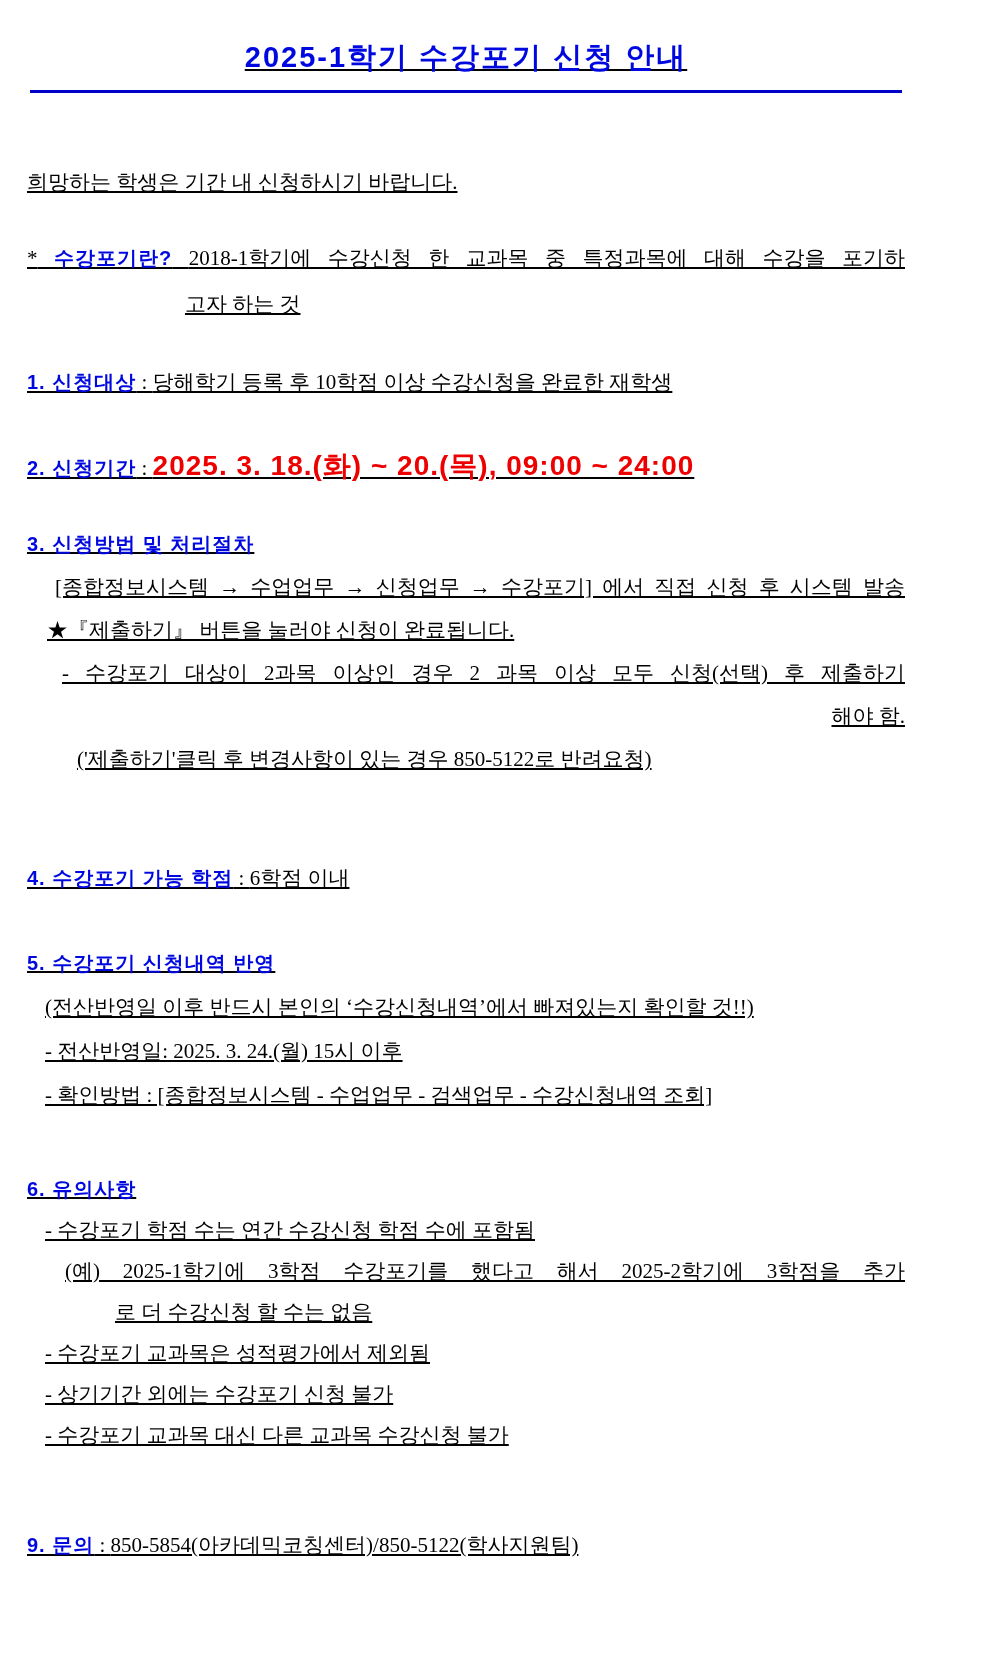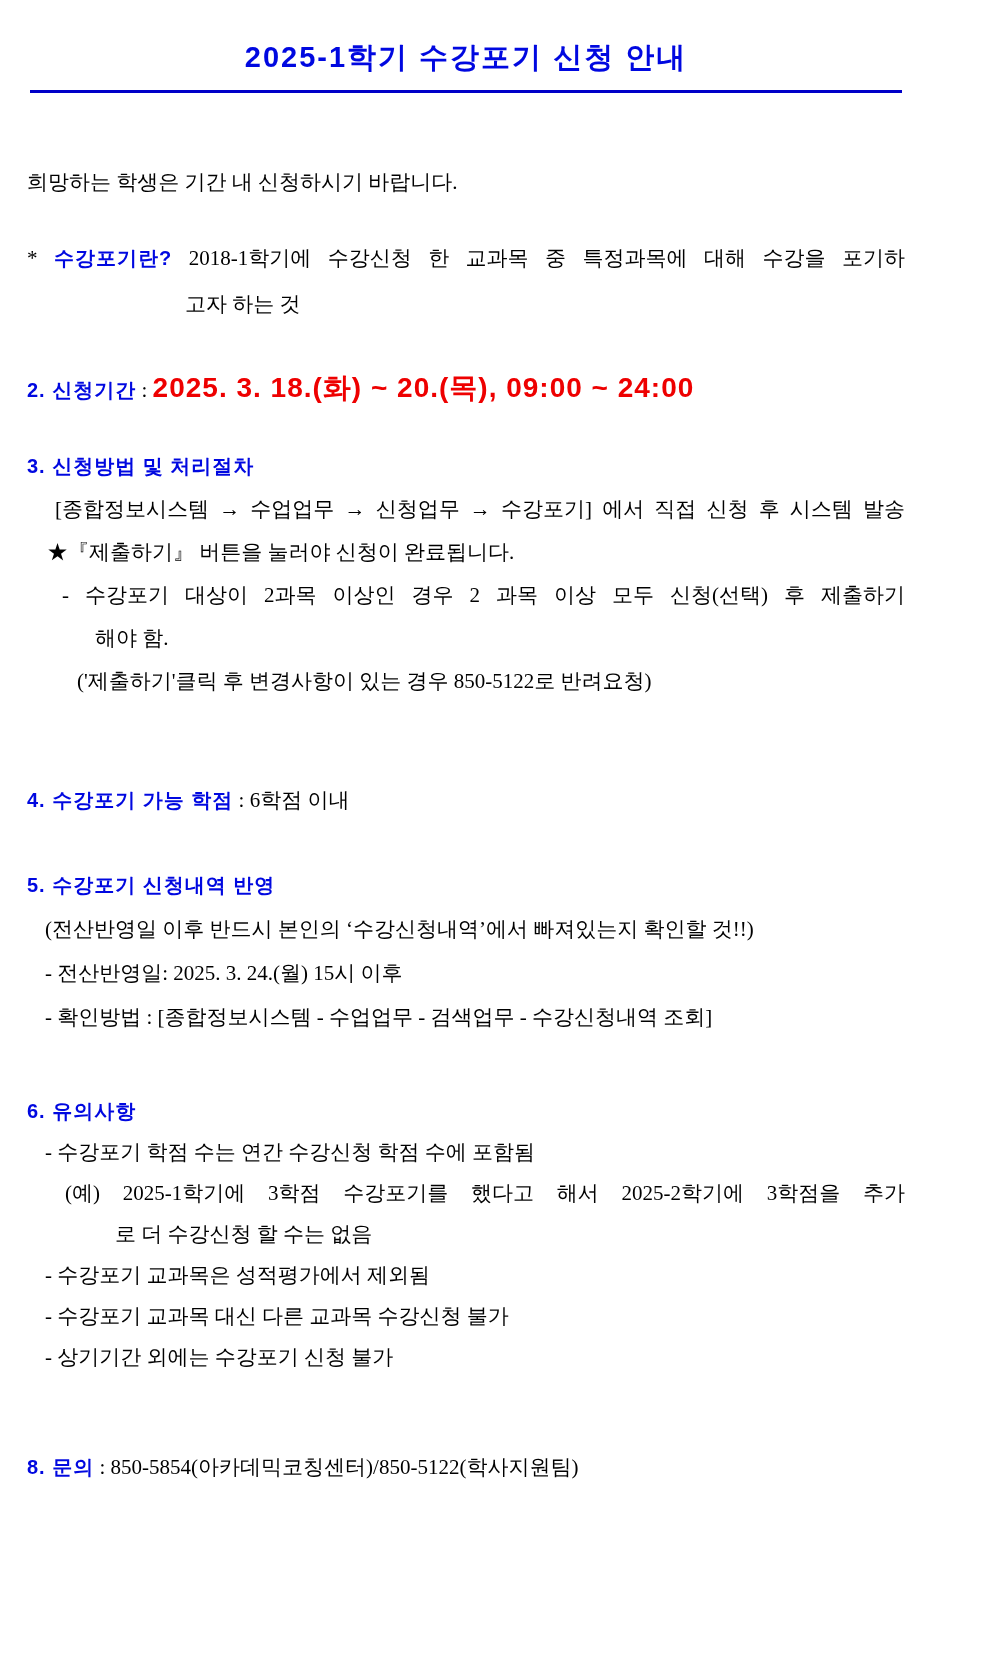--- a/index.html
+++ b/index.html
@@ -5,21 +5,21 @@
   :root{
     --heading_blue:#0008E0;
     --highlight_red:#EE0000;
     --divider_blue:#0000C8;
     --body_black:#000000;
   }
   html,body{margin:0;padding:0;background:#ffffff;}
   .page{
     width:932px;height:1654px;box-sizing:border-box;background:#fff;
     font-family:"Liberation Serif","DejaVu Serif",serif;
-    color:var(--body_black);overflow:hidden;
+    color:var(--body_black);overflow:hidden;text-decoration:underline;
   }
   .title{
     padding-top:38px;text-align:center;
     font-family:"Liberation Sans","DejaVu Sans",sans-serif;
     font-weight:bold;font-size:29px;letter-spacing:2px;
     color:var(--heading_blue);
   }
   .divider{border:none;border-top:3px solid var(--divider_blue);margin:12px 30px 0 30px;}
   .content{padding:0 27px;font-size:21px;}
   .line{line-height:46px;white-space:normal;}
@@ -37,21 +37,21 @@
   .intro{margin-top:66px;}
   .definition{margin-top:30px;}
   .def-cont{padding-left:158px;}
   .sec1{margin-top:32px;}
   .sec2{margin-top:38px;}
   .sec3{margin-top:32px;}
   .sec3 .line{line-height:43px;}
   .ind1{padding-left:28px;}   
   .ind-star{padding-left:20px;}
   .ind-dash{padding-left:35px;}
-  .ind-cont{padding-left:68px;}
+  .ind-cont{padding-left:68px;text-align:right;}
   .ind-paren{padding-left:50px;}
   .sec4{margin-top:74px;}
   .sec5{margin-top:40px;}
   .sec5 .line{line-height:44px;}
   .ind5{padding-left:18px;}
   .sec6{margin-top:52px;}
   .sec6 .line{line-height:41px;}
   .ind6-dash{padding-left:18px;}
   .ind6-ex{padding-left:38px;}
   .ind6-cont{padding-left:88px;}
@@ -69,20 +69,23 @@
 
     <div class="intro">
       <div class="line">희망하는 학생은 기간 내 신청하시기 바랍니다.</div>
     </div>
 
     <div class="definition">
       <div class="line just"><span>*</span> <span class="head">수강포기란?</span> <span>2018-1학기에 수강신청 한 교과목 중 특정과목에 대해 수강을 포기하</span></div>
       <div class="line def-cont">고자 하는 것</div>
     </div>
 
+    <div class="sec1">
+      <div class="line"><span class="head">1. 신청대상</span><span> : </span><span>당해학기 등록 후 10학점 이상 수강신청을 완료한 재학생</span></div>
+    </div>
 
     <div class="sec2">
       <div class="line"><span class="head">2. 신청기간</span><span> : </span><span class="red">2025. 3. 18.(화) ~ 20.(목), 09:00 ~ 24:00</span></div>
     </div>
 
     <div class="sec3">
       <div class="line head">3. 신청방법 및 처리절차</div>
       <div class="line ind1 just">[종합정보시스템 → 수업업무 → 신청업무 → 수강포기] 에서 직접 신청 후 시스템 발송</div>
       <div class="line ind-star">★『제출하기』 버튼을 눌러야 신청이 완료됩니다.</div>
       <div class="line ind-dash just">- 수강포기 대상이 2과목 이상인 경우 2 과목 이상 모두 신청(선택) 후 제출하기</div>
@@ -100,22 +103,22 @@
       <div class="line ind5">- 전산반영일: 2025. 3. 24.(월) 15시 이후</div>
       <div class="line ind5">- 확인방법 : [종합정보시스템 - 수업업무 - 검색업무 - 수강신청내역 조회]</div>
     </div>
 
     <div class="sec6">
       <div class="line head">6. 유의사항</div>
       <div class="line ind6-dash">- 수강포기 학점 수는 연간 수강신청 학점 수에 포함됨</div>
       <div class="line ind6-ex just">(예) 2025-1학기에 3학점 수강포기를 했다고 해서 2025-2학기에 3학점을 추가</div>
       <div class="line ind6-cont">로 더 수강신청 할 수는 없음</div>
       <div class="line ind6-dash">- 수강포기 교과목은 성적평가에서 제외됨</div>
+      <div class="line ind6-dash">- 상기기간 외에는 수강포기 신청 불가</div>
       <div class="line ind6-dash">- 수강포기 교과목 대신 다른 교과목 수강신청 불가</div>
-      <div class="line ind6-dash">- 상기기간 외에는 수강포기 신청 불가</div>
     </div>
 
     <div class="sec7">
-      <div class="line"><span class="head">8. 문의</span><span> : </span><span>850-5854(아카데믹코칭센터)/850-5122(학사지원팀)</span></div>
+      <div class="line"><span class="head">9. 문의</span><span> : </span><span>850-5854(아카데믹코칭센터)/850-5122(학사지원팀)</span></div>
     </div>
 
   </div>
 </div>
 
 </body></html>

